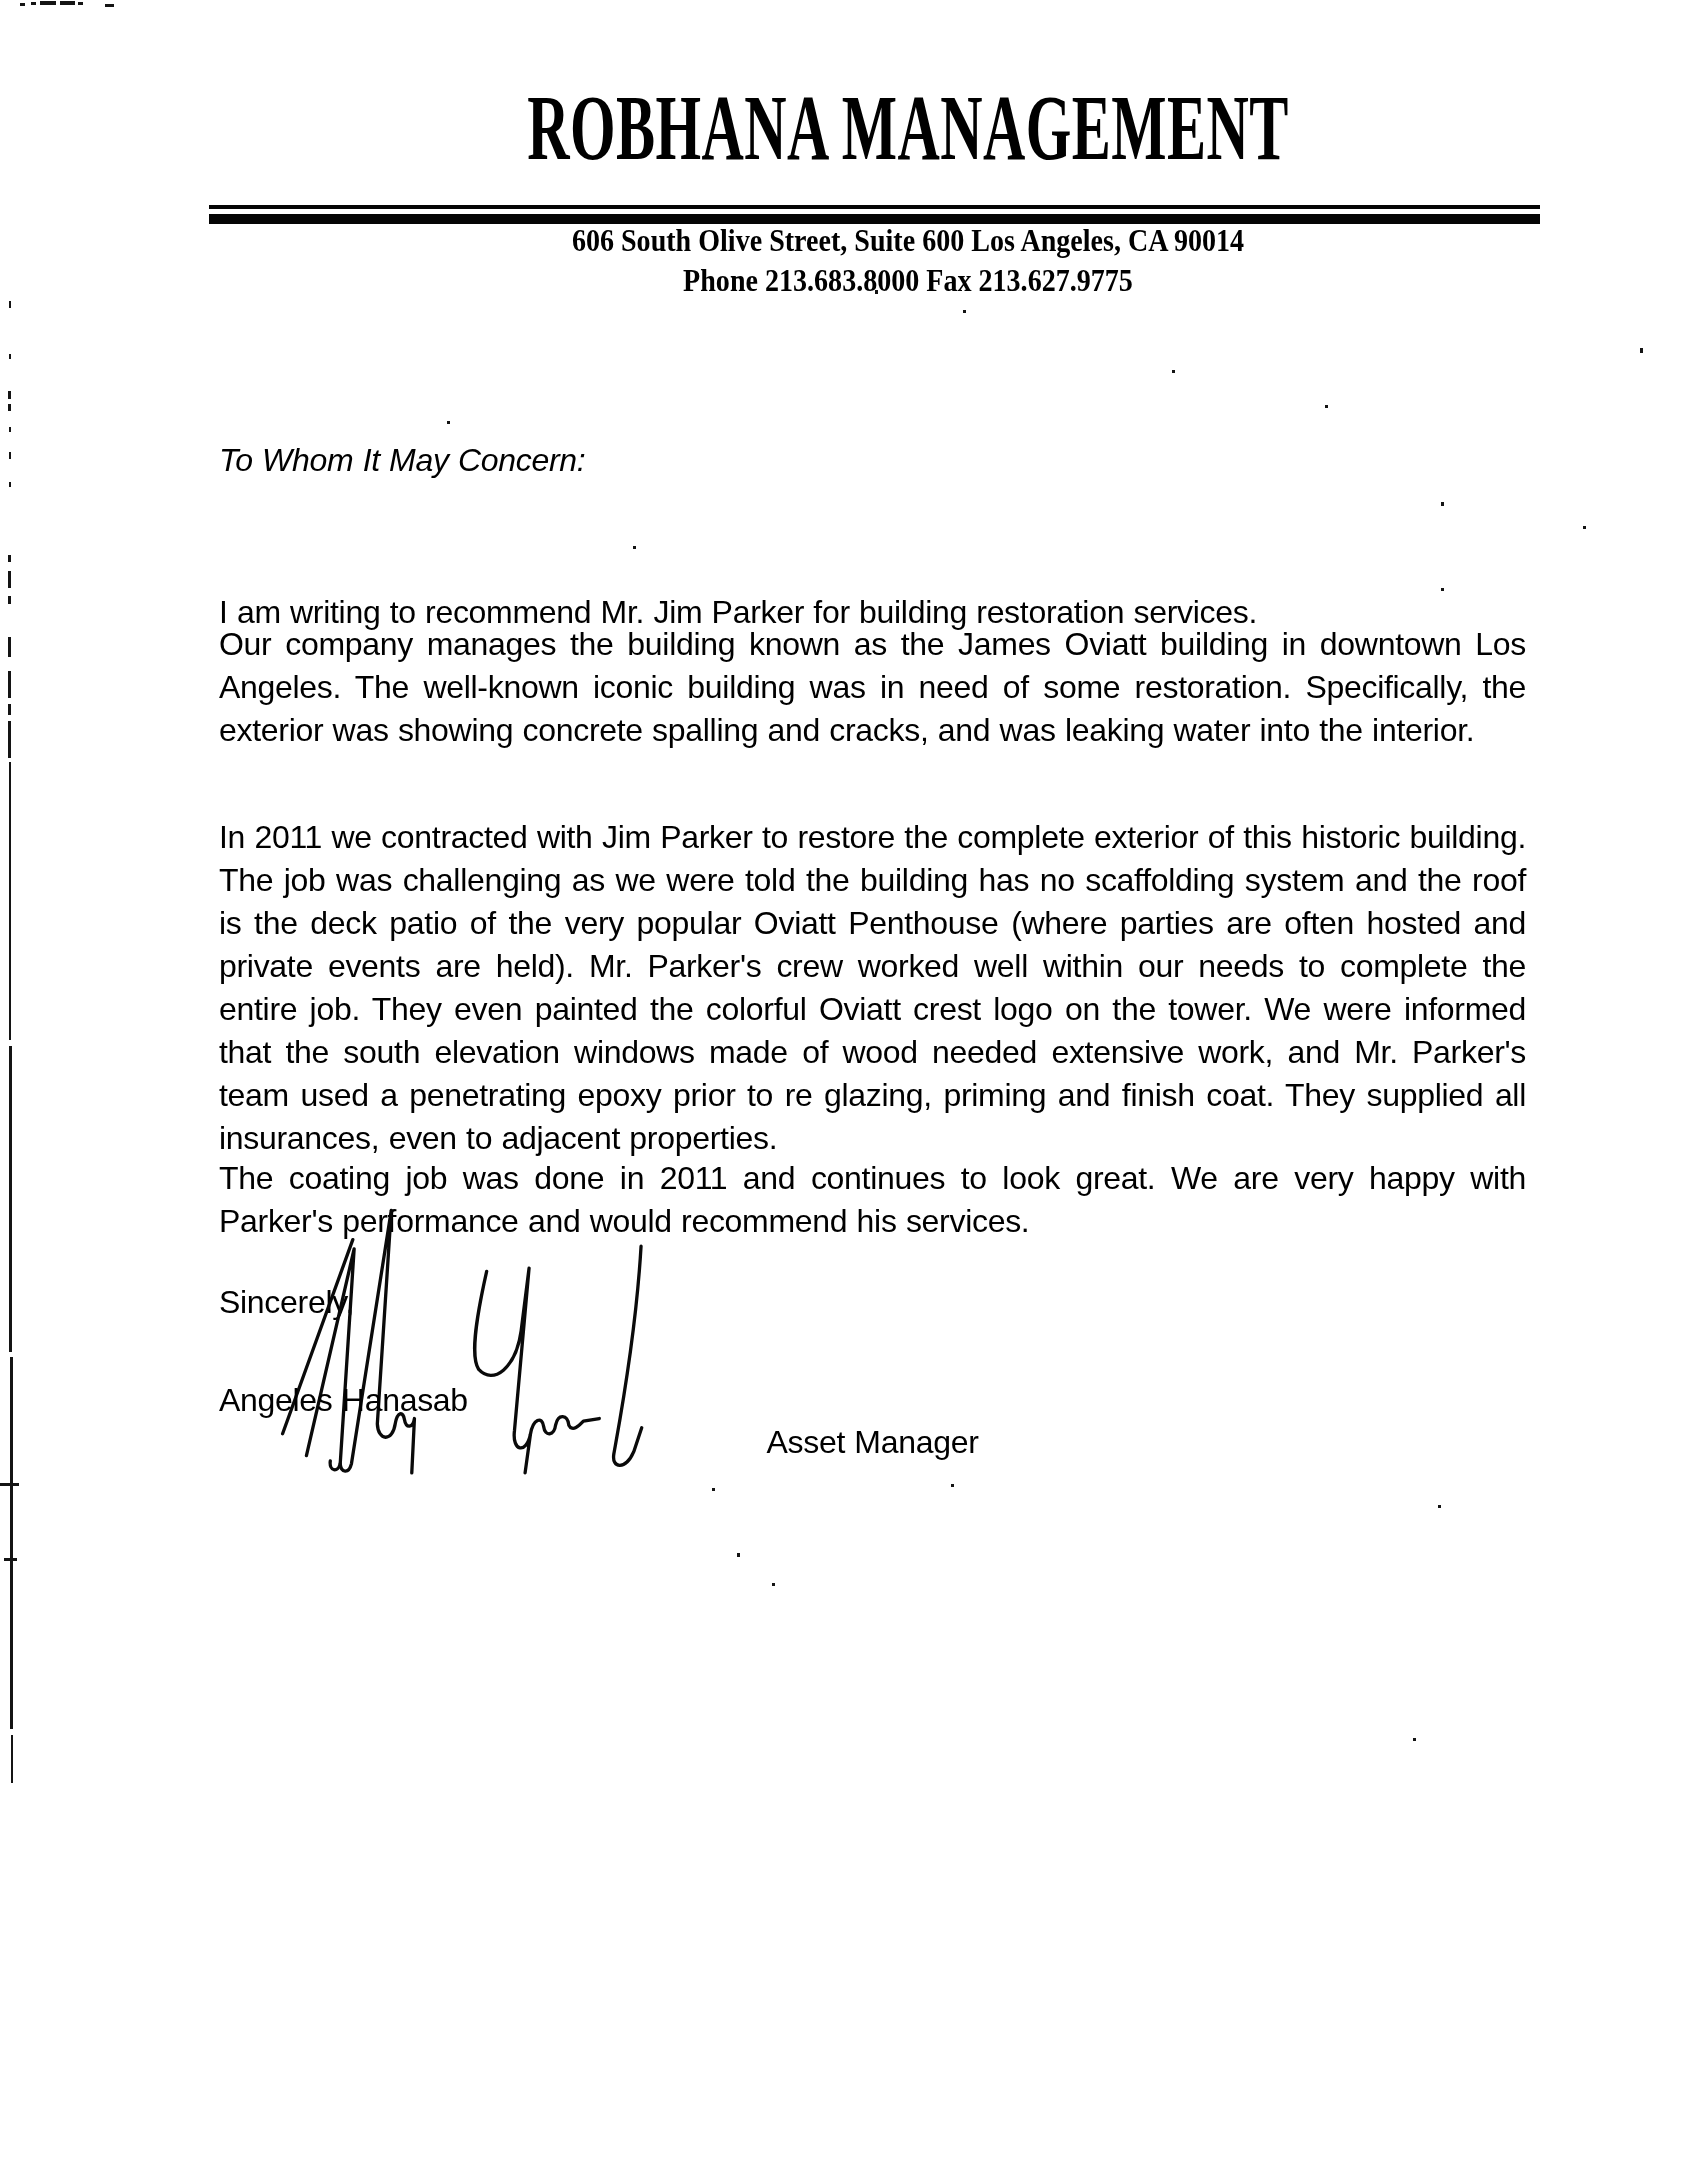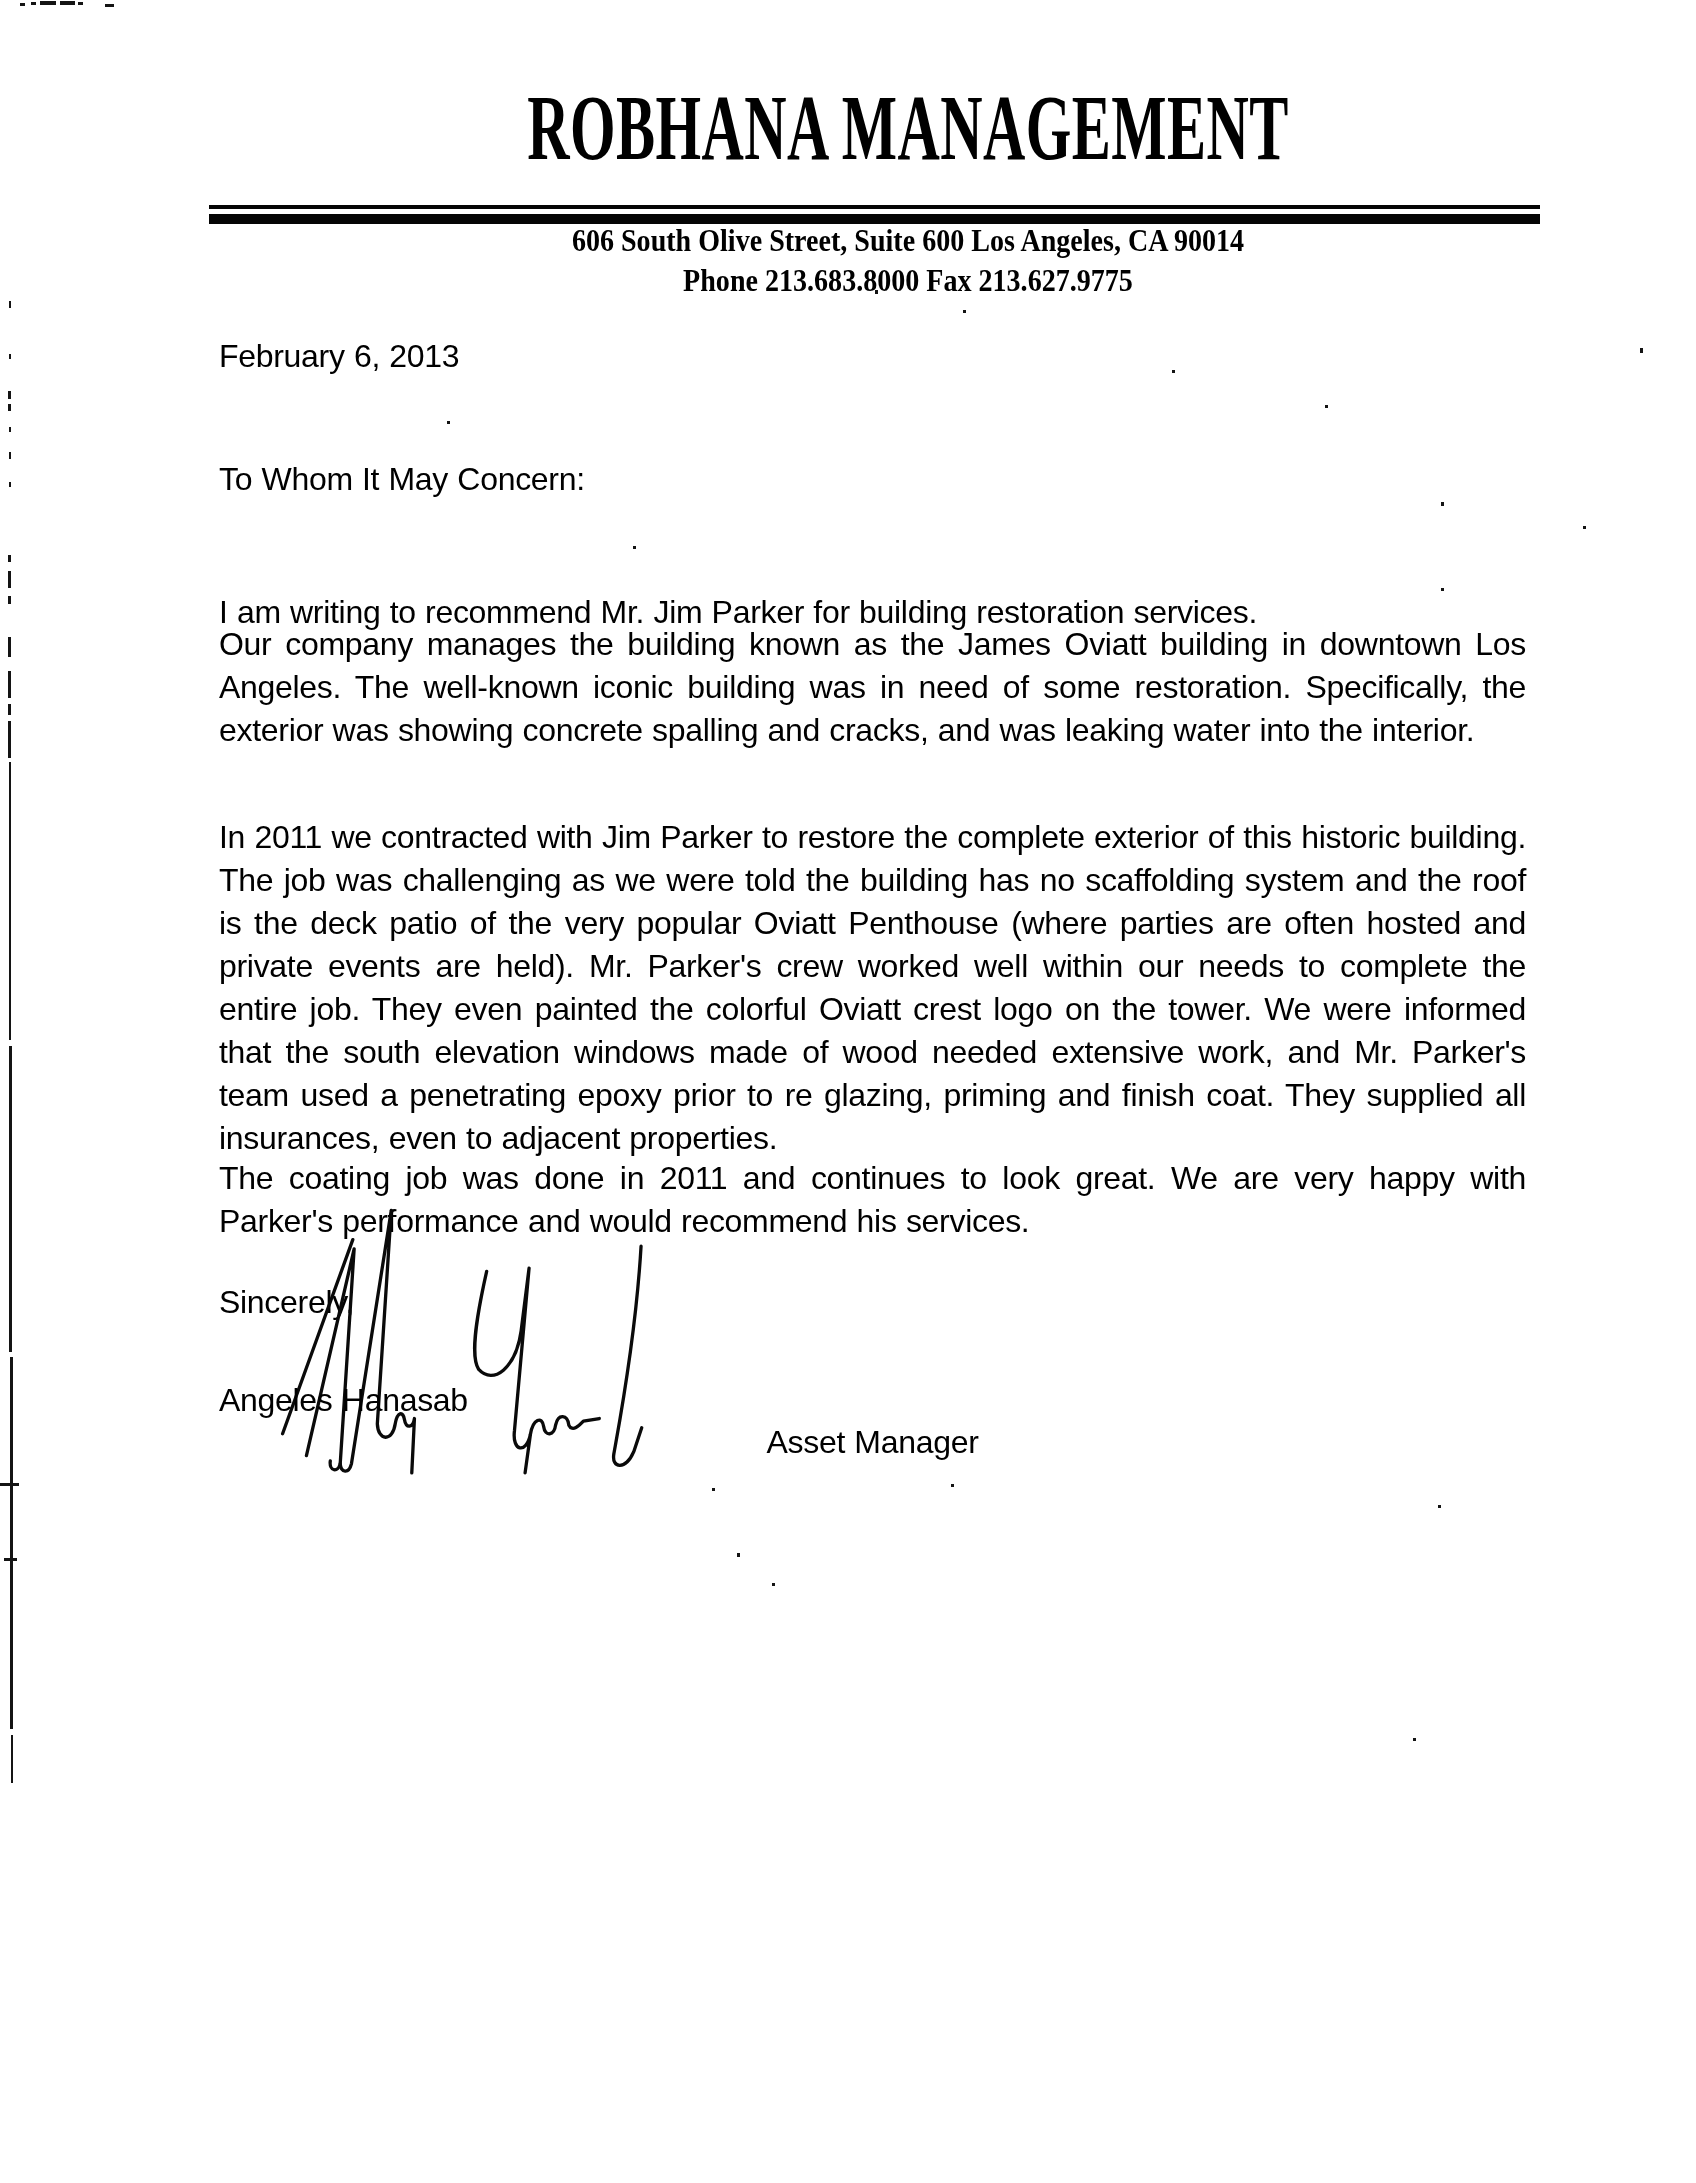--- a/index.html
+++ b/index.html
@@ -49,21 +49,21 @@
     position: absolute;
     left: 219px;
     width: 1307px;
     font-size: 32px;
     line-height: 43px;
     letter-spacing: -0.3px;
     word-spacing: 0.7px;
   }
   .just { text-align: justify; }
   .b-date    { top: 335px; }
-  .b-salut   { top: 458px; }
+  .b-salut   { top: 439px; font-style: italic; }
   .b-p0      { top: 559px; margin-top: 32px; }
   .b-p1      { top: 623px; }
   .b-p2      { top: 816px; }
   .b-p3      { top: 1157px; }
   .b-close   { top: 1281px; }
   .b-name    { top: 1379px; }
   .b-title   { top: 1421px; text-align: center; }
 
   
   .sig {
@@ -88,21 +88,20 @@
 <div class="page">
 
   <div class="company">ROBHANA MANAGEMENT</div>
   <div class="rule">
     <div class="rule-thin"></div>
     <div class="rule-thick"></div>
   </div>
   <div class="lh-line lh-address">606 South Olive Street, Suite 600 Los Angeles, CA 90014</div>
   <div class="lh-line lh-phone">Phone 213.683.8000  Fax 213.627.9775</div>
 
-  <div class="tb b-date">February 6, 2013</div>
   <div class="tb b-salut">To Whom It May Concern:</div>
   <div class="tb b-p0">I am writing to recommend Mr. Jim Parker for building restoration services.</div>
   <div class="tb b-p1 just">Our company manages the building known as the James Oviatt building in downtown Los Angeles.  The well-known iconic building was in need of some restoration. Specifically, the exterior was showing concrete spalling and cracks, and was leaking water into the interior.</div>
   <div class="tb b-p2 just">In 2011 we contracted with Jim Parker to restore the complete exterior of this historic building. The job was challenging as we were told the building has no scaffolding system and the roof is the deck patio of the very popular Oviatt Penthouse (where parties are often hosted and private events are held). Mr. Parker's crew worked well within our needs to complete the entire job. They even painted the colorful Oviatt crest logo on the tower. We were informed that the south elevation windows made of wood needed extensive work, and Mr. Parker's team used a penetrating epoxy prior to re glazing, priming and finish coat.  They supplied all insurances, even to adjacent properties.</div>
   <div class="tb b-p3 just">The coating job was done in 2011 and continues to look great. We are very happy with Parker's performance and would recommend his services.</div>
   <div class="tb b-close">Sincerely,</div>
 
   <svg class="sig" viewBox="0 0 575 410">
     <path d="M22,345 L128,52"></path>
     <path d="M58,378 L130,66 L109,390 C106,404 92,402 94,386"></path>

